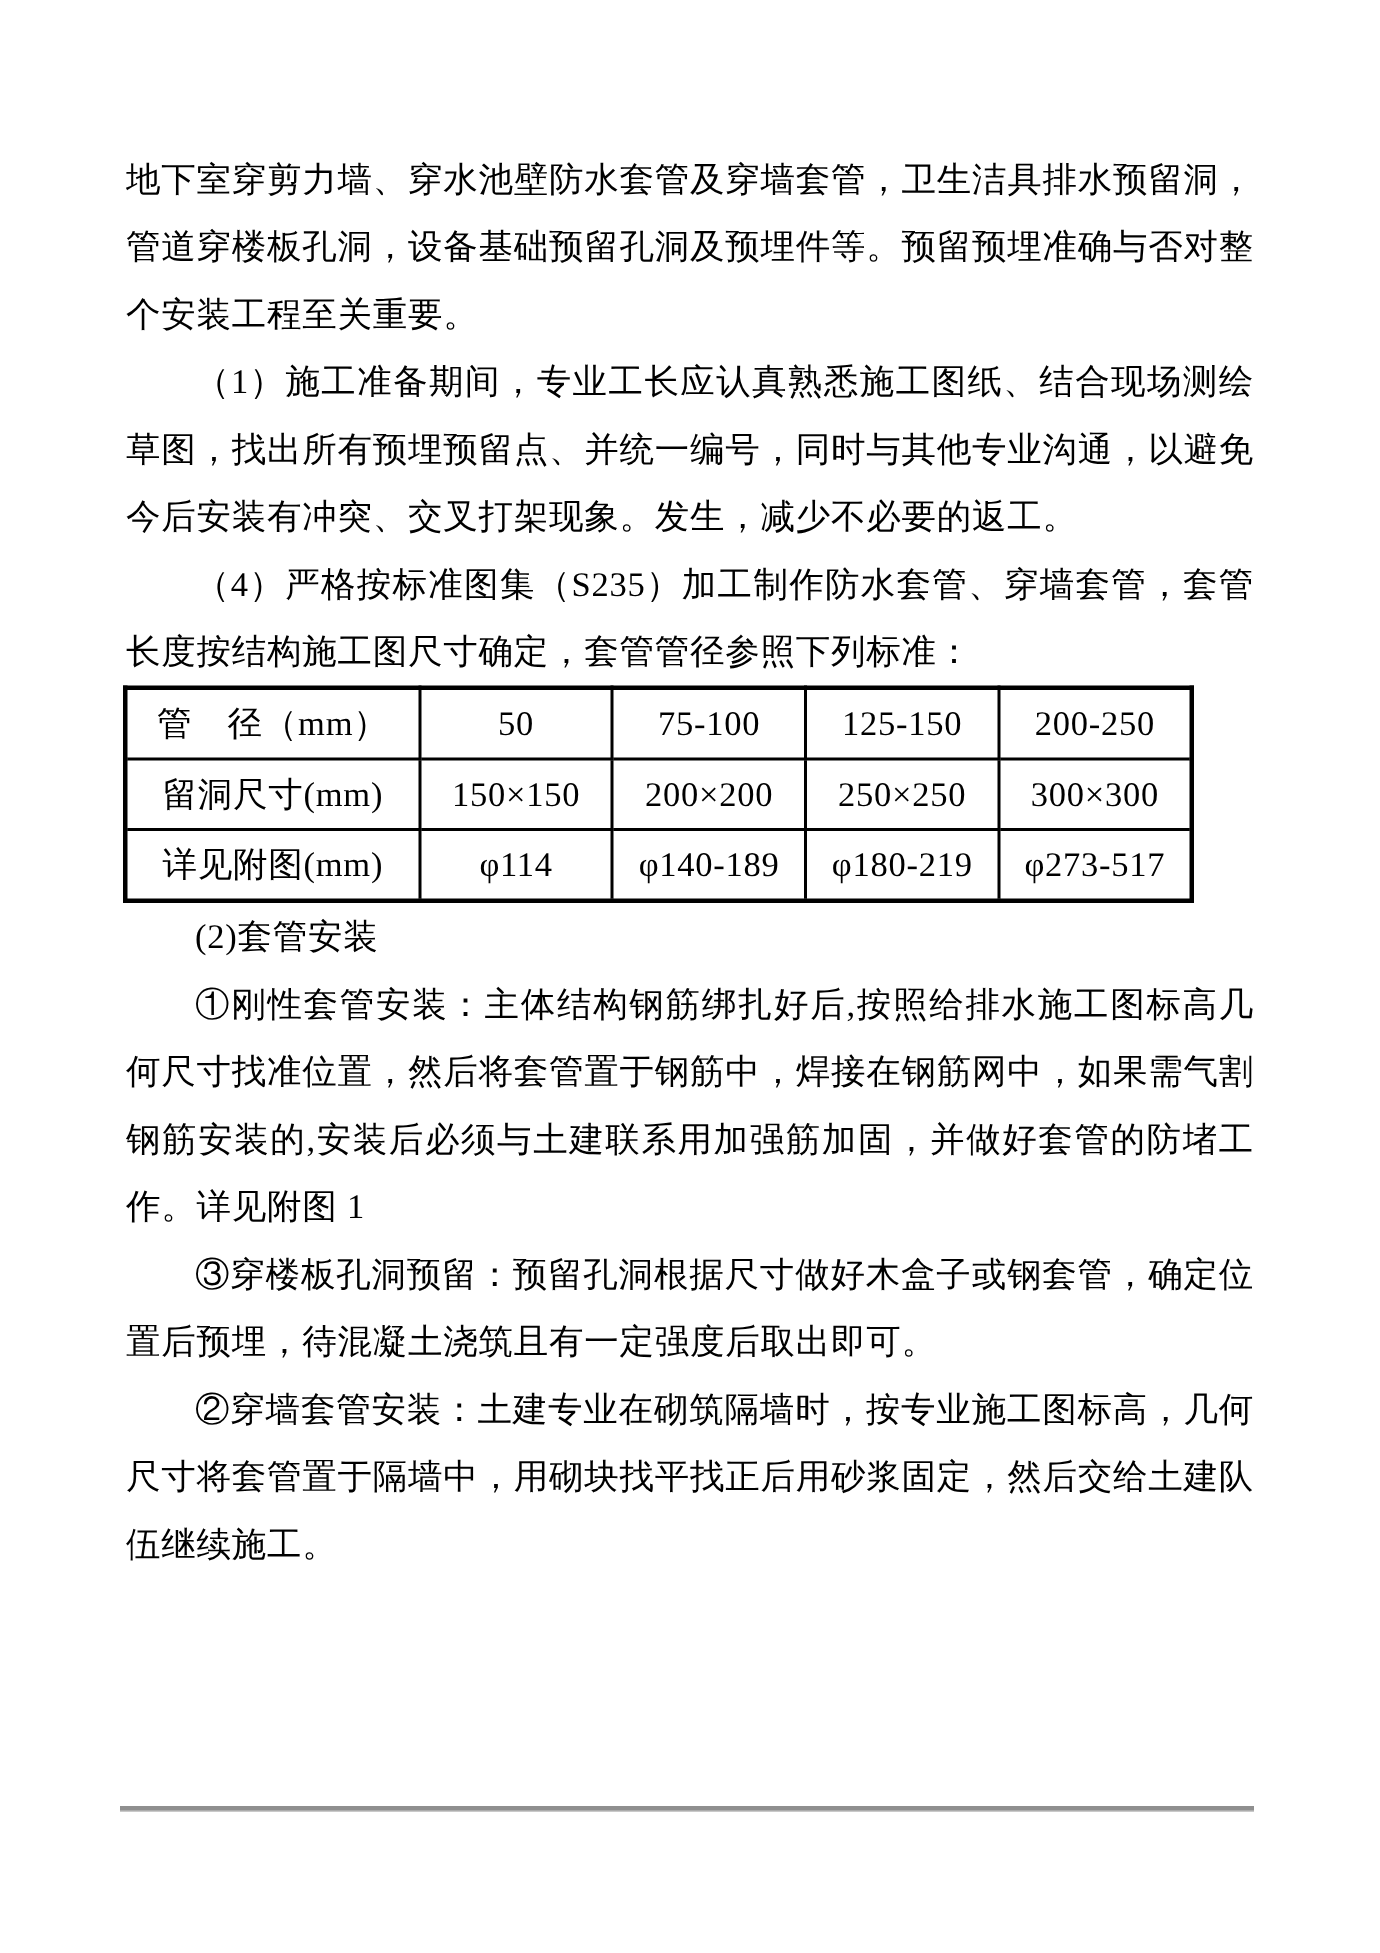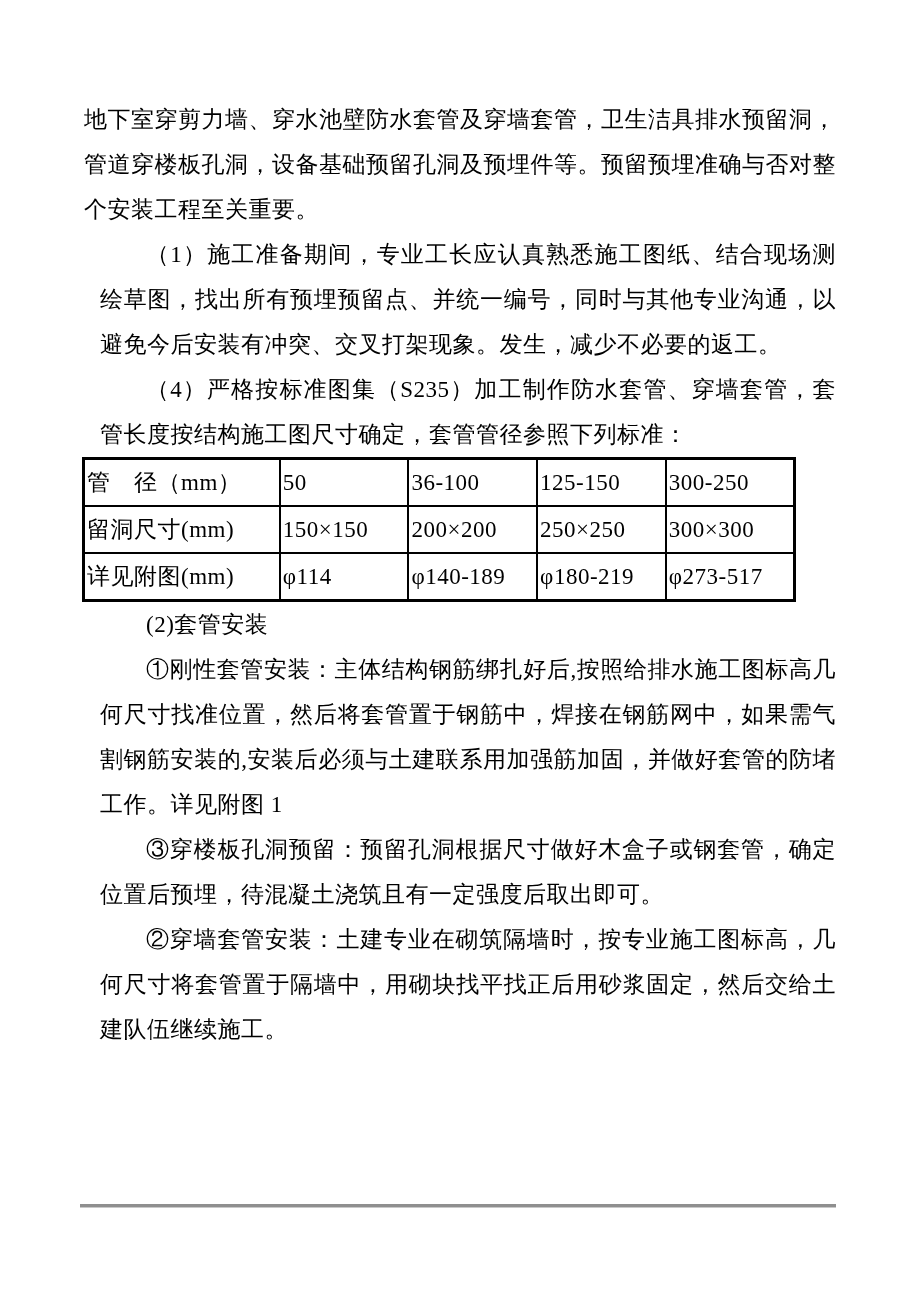--- a/index.html
+++ b/index.html
@@ -25,34 +25,33 @@
   .para {
     margin: 0;
     font-size: 23px;
     line-height: 45px;
     text-align: justify;
     letter-spacing: 0.5px;
     word-break: break-all;
   }
   .para.indent {
     text-indent: 46px;
-    margin-left: 16px;
   }
   table.spec {
     border-collapse: collapse;
     table-layout: fixed;
     width: 714px;
     margin-left: -2px;
     border: 3px solid #000000;
   }
   table.spec td {
     border: 2px solid #000000;
     height: 45px;
     padding: 0 2px;
-    text-align: left;
+    text-align: center;
     vertical-align: middle;
     font-size: 23px;
     line-height: 28px;
     letter-spacing: 0.5px;
     overflow: hidden;
     white-space: nowrap;
   }
   .footer-divider {
     position: absolute;
     left: 80px;
@@ -80,23 +79,23 @@
         <col style="width:27.6%">
         <col style="width:18.1%">
         <col style="width:18.1%">
         <col style="width:18.1%">
         <col style="width:18.1%">
       </colgroup>
       <tbody>
         <tr>
           <td>管　径（mm）</td>
           <td>50</td>
-          <td>36-100</td>
+          <td>75-100</td>
           <td>125-150</td>
-          <td>300-250</td>
+          <td>200-250</td>
         </tr>
         <tr>
           <td>留洞尺寸(mm)</td>
           <td>150×150</td>
           <td>200×200</td>
           <td>250×250</td>
           <td>300×300</td>
         </tr>
         <tr>
           <td>详见附图(mm)</td>

